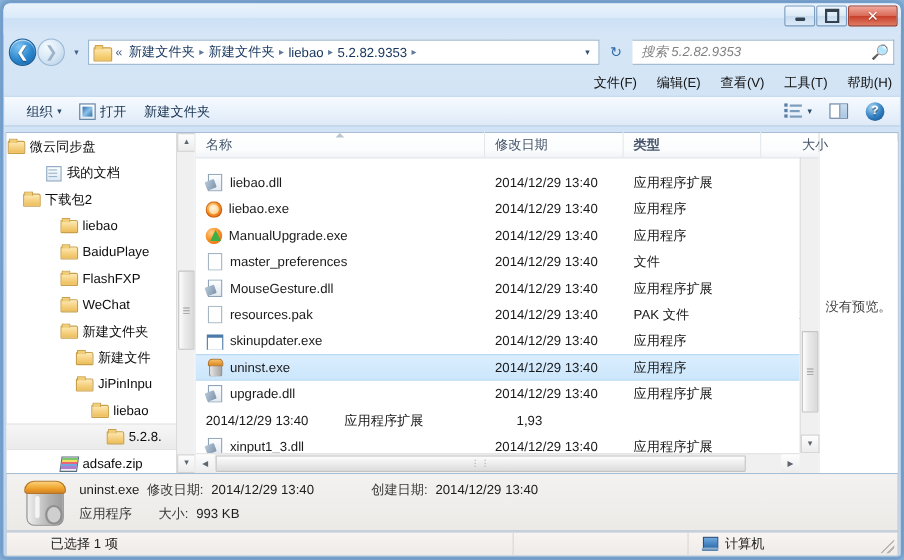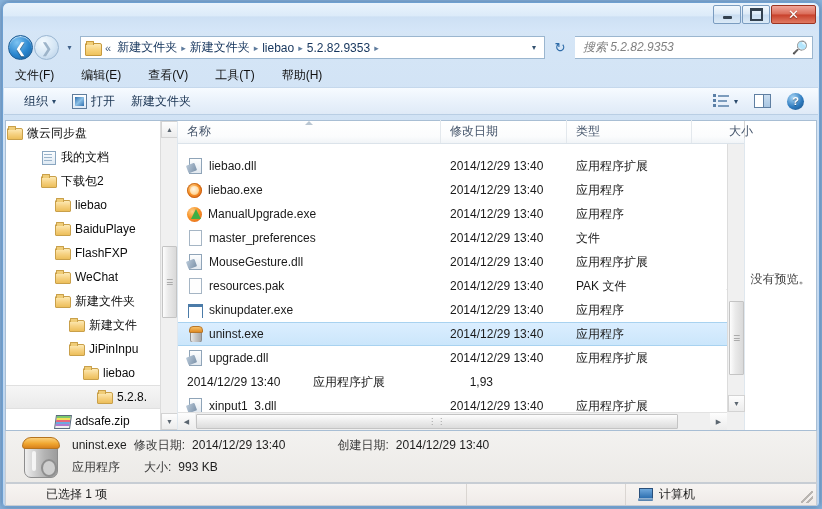--- a/index.html
+++ b/index.html
@@ -104,21 +104,21 @@
   #searchbox {
     width: 238px; height: 23px; flex: none;
     background: #fff; border: 1px solid #9bb6cf; border-left: none;
     display: flex; align-items: center; padding: 0 4px 0 8px;
   }
   #searchbox .ph { flex: 1; color: #808080; font-style: italic; font-size: 12px; }
   .searchglass { color: #2f5d8c; font-size: 13px; transform: scaleX(-1); }
 
   
   #menubar {
-    height: 23px; display: flex; align-items: center; padding-left: 4px; gap: 11px;
+    height: 23px; display: flex; align-items: center; padding-left: 4px; gap: 2px; justify-content: flex-end;
   }
   .menuitem { padding: 2px 8px; color: #111; font-size: 12px; white-space: nowrap; }
 
   
   #toolbar {
     height: 28px; margin: 0 1px;
     background: linear-gradient(to bottom, #f7fbff 0%, #eaf2fb 50%, #dfeaf7 100%);
     border-top: 1px solid #c5d8ec;
     border-bottom: 1px solid #b9cee4;
     display: flex; align-items: center; padding: 0 6px 0 12px;
@@ -235,21 +235,21 @@
     position: relative; z-index: 2;
   }
   .col {
     height: 23px; display: flex; align-items: center;
     font-size: 12px; color: #44546a; padding-left: 9px;
     border-right: 1px solid #e3e8ed;
     position: relative; flex: none;
   }
   .col.name { width: 263px; }
   .col.date { width: 126px; }
-  .col.type { width: 125px; }
+  .col.type { width: 125px; font-weight: bold; }
   .col.size { width: 70px; justify-content: flex-end; padding-right: 9px; border-right: none; }
   .sortmark {
     position: absolute; left: 50%; top: 1px; margin-left: -4px;
     width: 0; height: 0; border-left: 4px solid transparent; border-right: 4px solid transparent;
     border-bottom: 4px solid #b9c6d2;
   }
   #rows {
     position: absolute; left: 0; top: 23px; right: 17px; bottom: 18px;
     overflow: hidden;
   }
@@ -510,21 +510,21 @@
     <div id="nav">
       <div id="navinner">
         <div class="tnode" style="">
           <span class="ticon folder"></span>
           <span class="tlabel">微云同步盘</span>
         </div>
         <div class="tnode" style="padding-left:34px">
           <span class="ticon doc"></span>
           <span class="tlabel">我的文档</span>
         </div>
-        <div class="tnode" style="padding-left:34px">
+        <div class="tnode" style="padding-left:14px">
           <span class="ticon folder"></span>
           <span class="tlabel">下载包2</span>
         </div>
         <div class="tnode" style="padding-left:48px">
           <span class="ticon folder"></span>
           <span class="tlabel">liebao</span>
         </div>
         <div class="tnode" style="padding-left:48px">
           <span class="ticon folder"></span>
           <span class="tlabel">BaiduPlaye</span>

